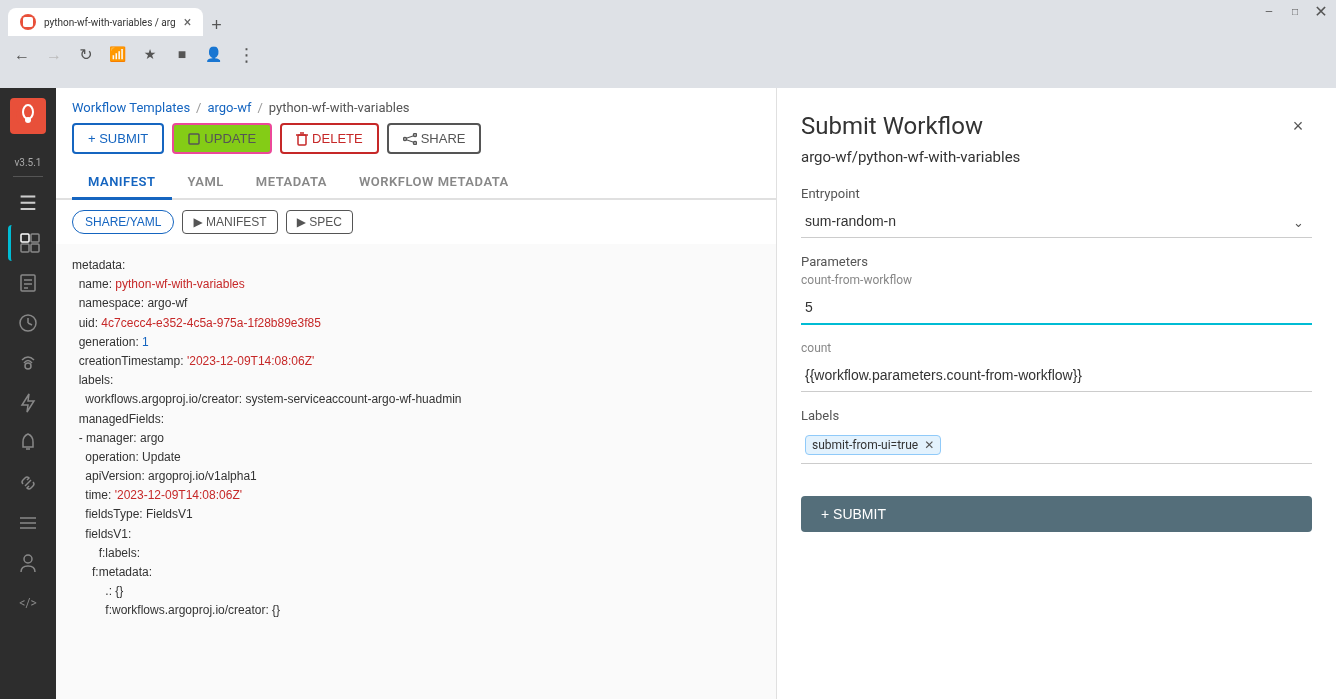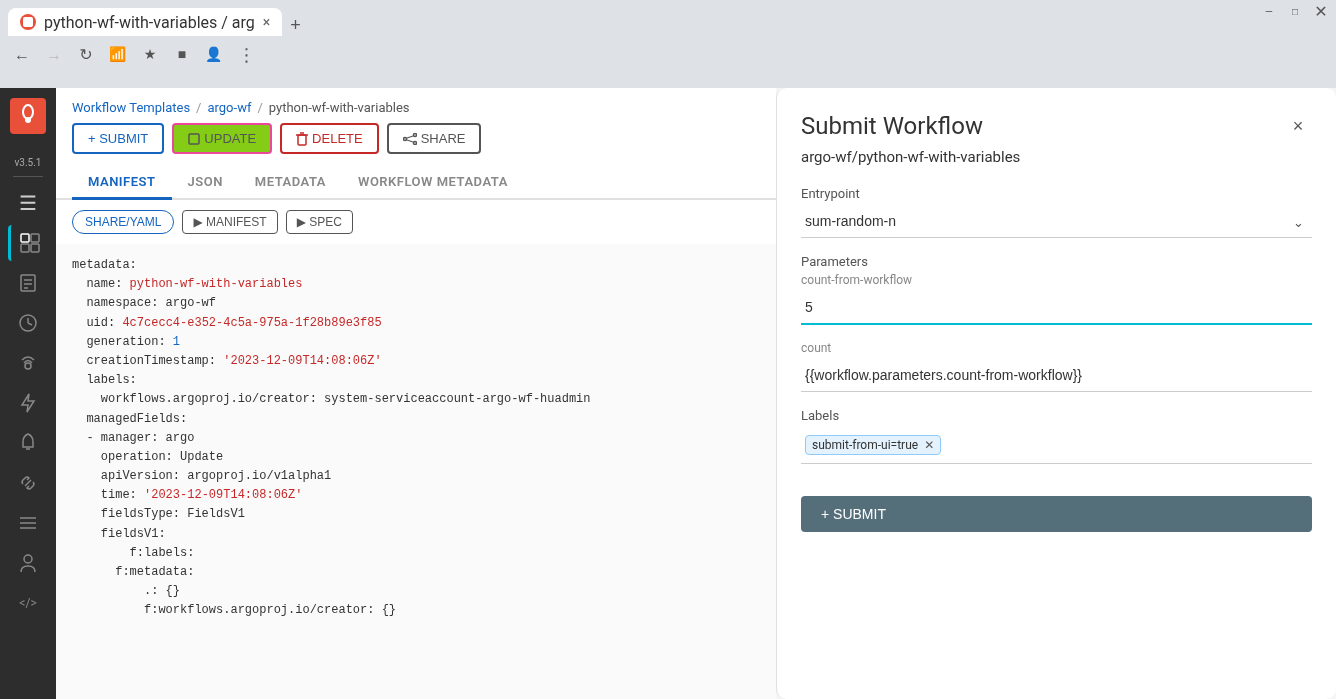--- a/index.html
+++ b/index.html
@@ -4,21 +4,21 @@
   <style>
     * { box-sizing: border-box; margin: 0; padding: 0; }
     body { font-family: -apple-system, BlinkMacSystemFont, 'Segoe UI', Roboto, sans-serif; font-size: 13px; background: #f5f5f5; overflow: hidden; }
 
     
     .browser-chrome { background: #dee1e6; height: 88px; }
     .tab-bar { display: flex; align-items: flex-end; padding: 8px 0 0 0; height: 36px; background: #dee1e6; }
     .tab { display: flex; align-items: center; background: #fff; border-radius: 8px 8px 0 0; padding: 0 12px; height: 28px; font-size: 13px; color: #333; min-width: 180px; gap: 8px; margin-left: 8px; }
     .tab-favicon { width: 16px; height: 16px; background: #e8503a; border-radius: 50%; display: flex; align-items: center; justify-content: center; }
     .tab-favicon-inner { width: 10px; height: 10px; background: #fff; border-radius: 2px; }
-    .tab-title { flex: 1; font-size: 16px; overflow: hidden; white-space: nowrap; text-overflow: ellipsis; }
+    .tab-title { flex: 1; font-size: 10px; overflow: hidden; white-space: nowrap; text-overflow: ellipsis; }
     .tab-close { color: #666; font-size: 14px; cursor: pointer; }
     .tab-new { background: transparent; border: none; font-size: 18px; color: #555; padding: 0 8px; cursor: pointer; }
     .window-controls { position: absolute; top: 8px; right: 8px; display: flex; gap: 8px; align-items: center; }
     .win-btn { width: 14px; height: 14px; font-size: 10px; color: #555; cursor: pointer; display: flex; align-items: center; justify-content: center; }
 
     .address-bar { display: flex; align-items: center; padding: 4px 8px; gap: 4px; height: 36px; background: #dee1e6; }
     .nav-btn { width: 28px; height: 28px; display: flex; align-items: center; justify-content: center; color: #555; cursor: pointer; font-size: 16px; border-radius: 50%; }
     .address-input { flex: 1; height: 26px; border-radius: 13px; border: none; background: #fff; padding: 0 12px; font-size: 13px; color: #333; display: flex; align-items: center; gap: 6px; }
     .address-warning { color: #e67e00; font-size: 11px; }
     .address-url { color: #555; font-size: 13px; }
@@ -51,25 +51,25 @@
     .btn-share { background: #fff; border: 2px solid #555; color: #555; }
 
     .tabs-bar { display: flex; border-bottom: 2px solid #e0e0e0; padding: 0 16px; }
     .tab-item { padding: 8px 16px; font-size: 13px; font-weight: 600; color: #888; cursor: pointer; border-bottom: 3px solid transparent; margin-bottom: -2px; letter-spacing: 0.5px; }
     .tab-item.active { color: #1565c0; border-bottom-color: #1565c0; }
 
     .sub-toolbar { display: flex; gap: 8px; padding: 10px 16px; }
     .btn-outline { padding: 4px 12px; border-radius: 16px; border: 1.5px solid #1565c0; color: #1565c0; font-size: 12px; cursor: pointer; background: #fff; font-weight: 500; }
     .btn-outline-small { padding: 4px 10px; border-radius: 4px; border: 1.5px solid #555; color: #555; font-size: 12px; cursor: pointer; background: #fff; display: flex; align-items: center; gap: 3px; }
 
-    .code-area { flex: 1; overflow: auto; padding: 12px 16px; font-family: Liberation Mono, monospace; font-size: 12px; line-height: 1.6; background: #fafafa; color: #333; }
+    .code-area { flex: 1; overflow: auto; padding: 12px 16px; font-family: Liberation Sans, sans-serif; font-size: 12px; line-height: 1.6; background: #fafafa; color: #333; }
     .code-line { white-space: pre; }
 
     
-    .side-panel { width: 560px; background: #fff; border-left: 1px solid #e0e0e0; display: flex; flex-direction: column; flex-shrink: 0; padding: 24px; overflow-y: auto; border-radius: 10px; }
+    .side-panel { width: 560px; background: #fff; border-left: 1px solid #e0e0e0; display: flex; flex-direction: column; flex-shrink: 0; padding: 24px; overflow-y: auto; }
     .panel-header { display: flex; justify-content: space-between; align-items: flex-start; margin-bottom: 8px; }
     .panel-title { font-size: 24px; font-weight: 400; color: #333; }
     .panel-close { width: 28px; height: 28px; display: flex; align-items: center; justify-content: center; cursor: pointer; color: #555; font-size: 18px; border: none; background: none; }
     .panel-subtitle { font-size: 15px; color: #333; margin-bottom: 20px; }
 
     .form-section { margin-bottom: 16px; }
     .form-label { font-size: 13px; color: #555; margin-bottom: 4px; }
     .form-sublabel { font-size: 12px; color: #888; margin-bottom: 4px; }
     .form-select-wrapper { position: relative; }
     .form-select { width: 100%; padding: 8px 32px 8px 4px; border: none; border-bottom: 1px solid #ccc; font-size: 14px; color: #333; background: #fff; appearance: none; cursor: pointer; outline: none; }
@@ -227,21 +227,21 @@
             <circle cx="2" cy="6" r="1.5" fill="none" stroke="currentColor" stroke-width="1.5"></circle>
             <line x1="3.3" y1="5.2" x2="10.7" y2="2.8" stroke="currentColor" stroke-width="1.2"></line>
             <line x1="3.3" y1="6.8" x2="10.7" y2="9.2" stroke="currentColor" stroke-width="1.2"></line>
           </svg>
         <span>SHARE</span>
       </button>
     </div>
 
     <div class="tabs-bar">
       <div class="tab-item active">MANIFEST</div>
-      <div class="tab-item">JSON</div>
+      <div class="tab-item">YAML</div>
       <div class="tab-item">METADATA</div>
       <div class="tab-item">WORKFLOW METADATA</div>
     </div>
 
     <div class="sub-toolbar">
       <button class="btn-outline">SHARE/YAML</button>
       <button class="btn-outline-small">▶ MANIFEST</button>
       <button class="btn-outline-small">▶ SPEC</button>
     </div>
 

